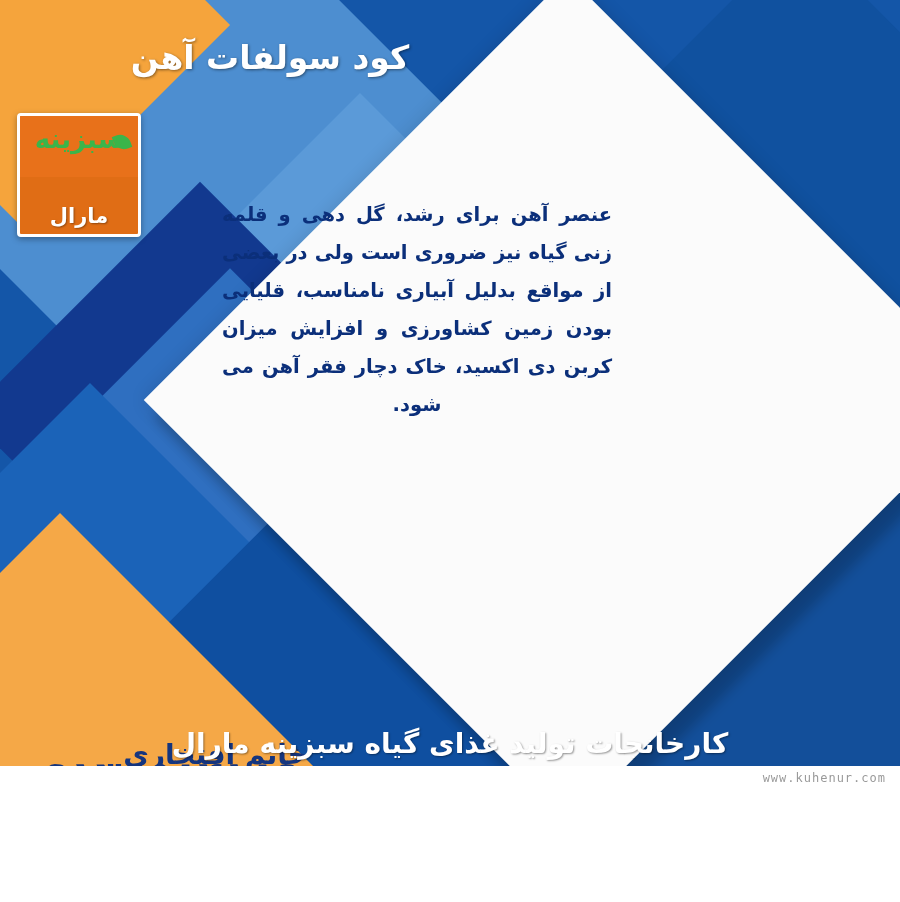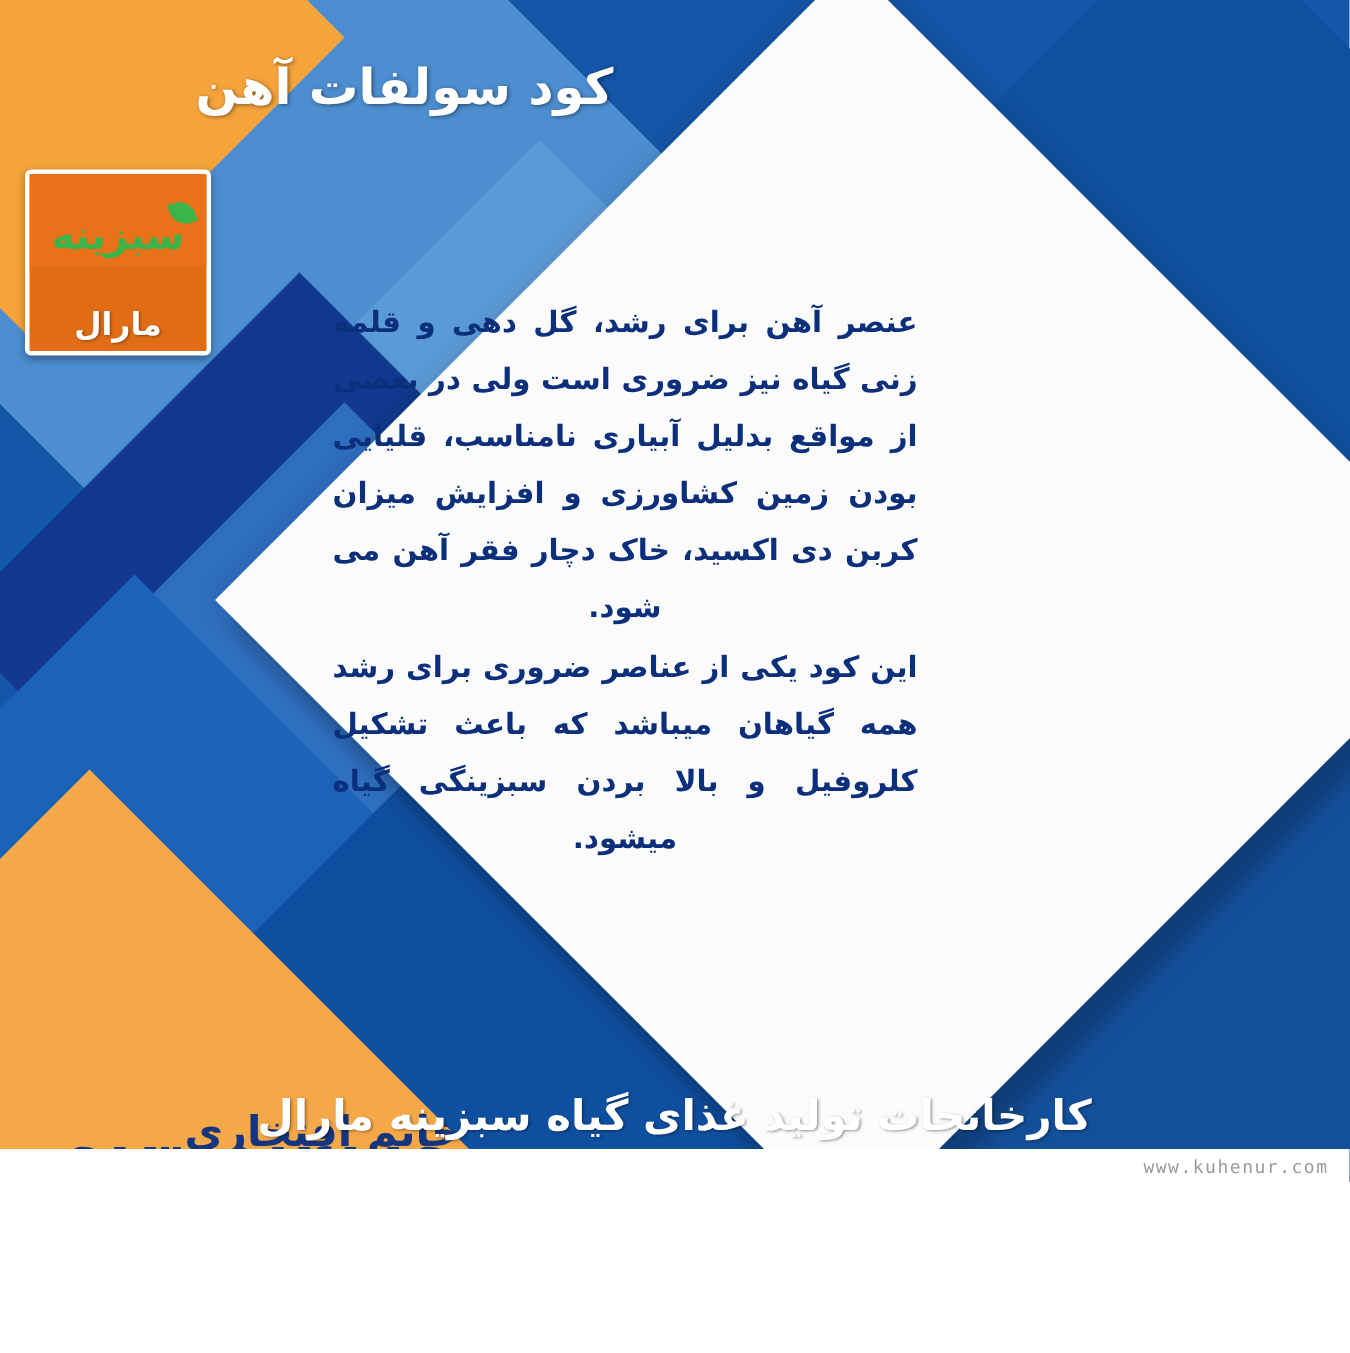--- a/index.html
+++ b/index.html
@@ -176,21 +176,20 @@
   .logo-text-top {
     position: absolute;
     top: 8px;
     left: 0;
     width: 100%;
     text-align: center;
     color: #3bb54a;
     font-size: 26px;
     font-weight: bold;
     direction: rtl;
-    margin-top: 19px;
   }
   .logo-text-bottom {
     position: absolute;
     bottom: 6px;
     left: 0;
     width: 100%;
     text-align: center;
     color: #ffffff;
     font-size: 21px;
     font-weight: bold;
@@ -307,21 +306,20 @@
 
   <div class="logo">
     <div class="logo-green"></div>
     <div class="logo-leaf"></div>
     <div class="logo-text-top">سبزینه</div>
     <div class="logo-text-bottom">مارال</div>
   </div>
 
   <div class="body-text">
     <p>عنصر آهن برای رشد، گل دهی و قلمه زنی گیاه نیز ضروری است ولی در بعضی از مواقع بدلیل آبیاری نامناسب، قلیایی بودن زمین کشاورزی و افزایش میزان کربن دی اکسید، خاک دچار فقر آهن می شود.</p>
-    <p>این کود یکی از عناصر ضروری برای رشد همه گیاهان میباشد که باعث تشکیل کلروفیل و بالا بردن سبزینگی گیاه میشود.</p>
   </div>
 
   <div class="contact-name">خانم افتخاری</div>
   <div class="contact-phone">۰۹۱۳۶۵۸۴۱۸۹</div>
 
   <div class="footer-bar">
     <div class="footer-text">کارخانجات تولید غذای گیاه سبزینه مارال</div>
   </div>
 
   <div class="watermark-bar"></div>

